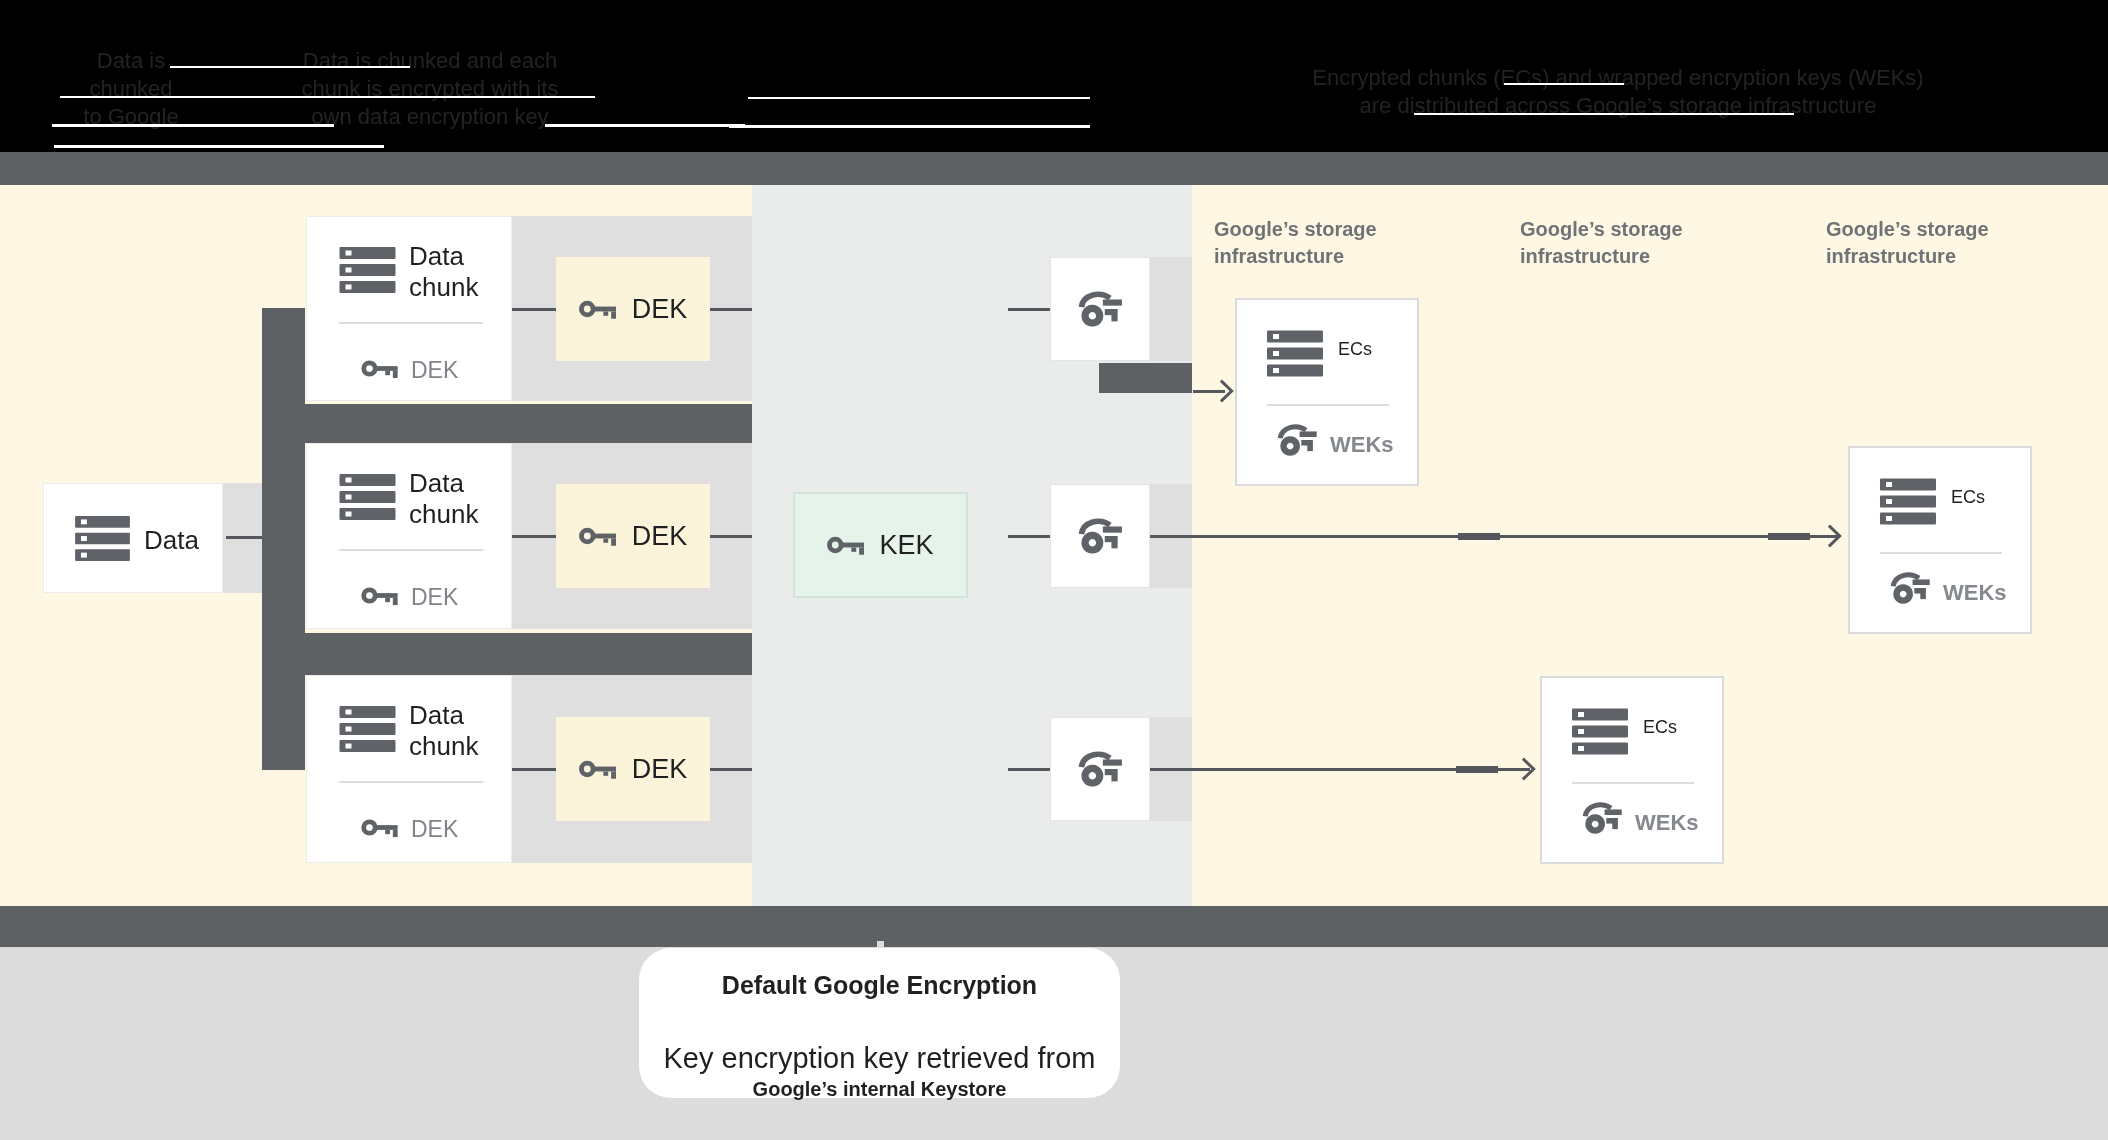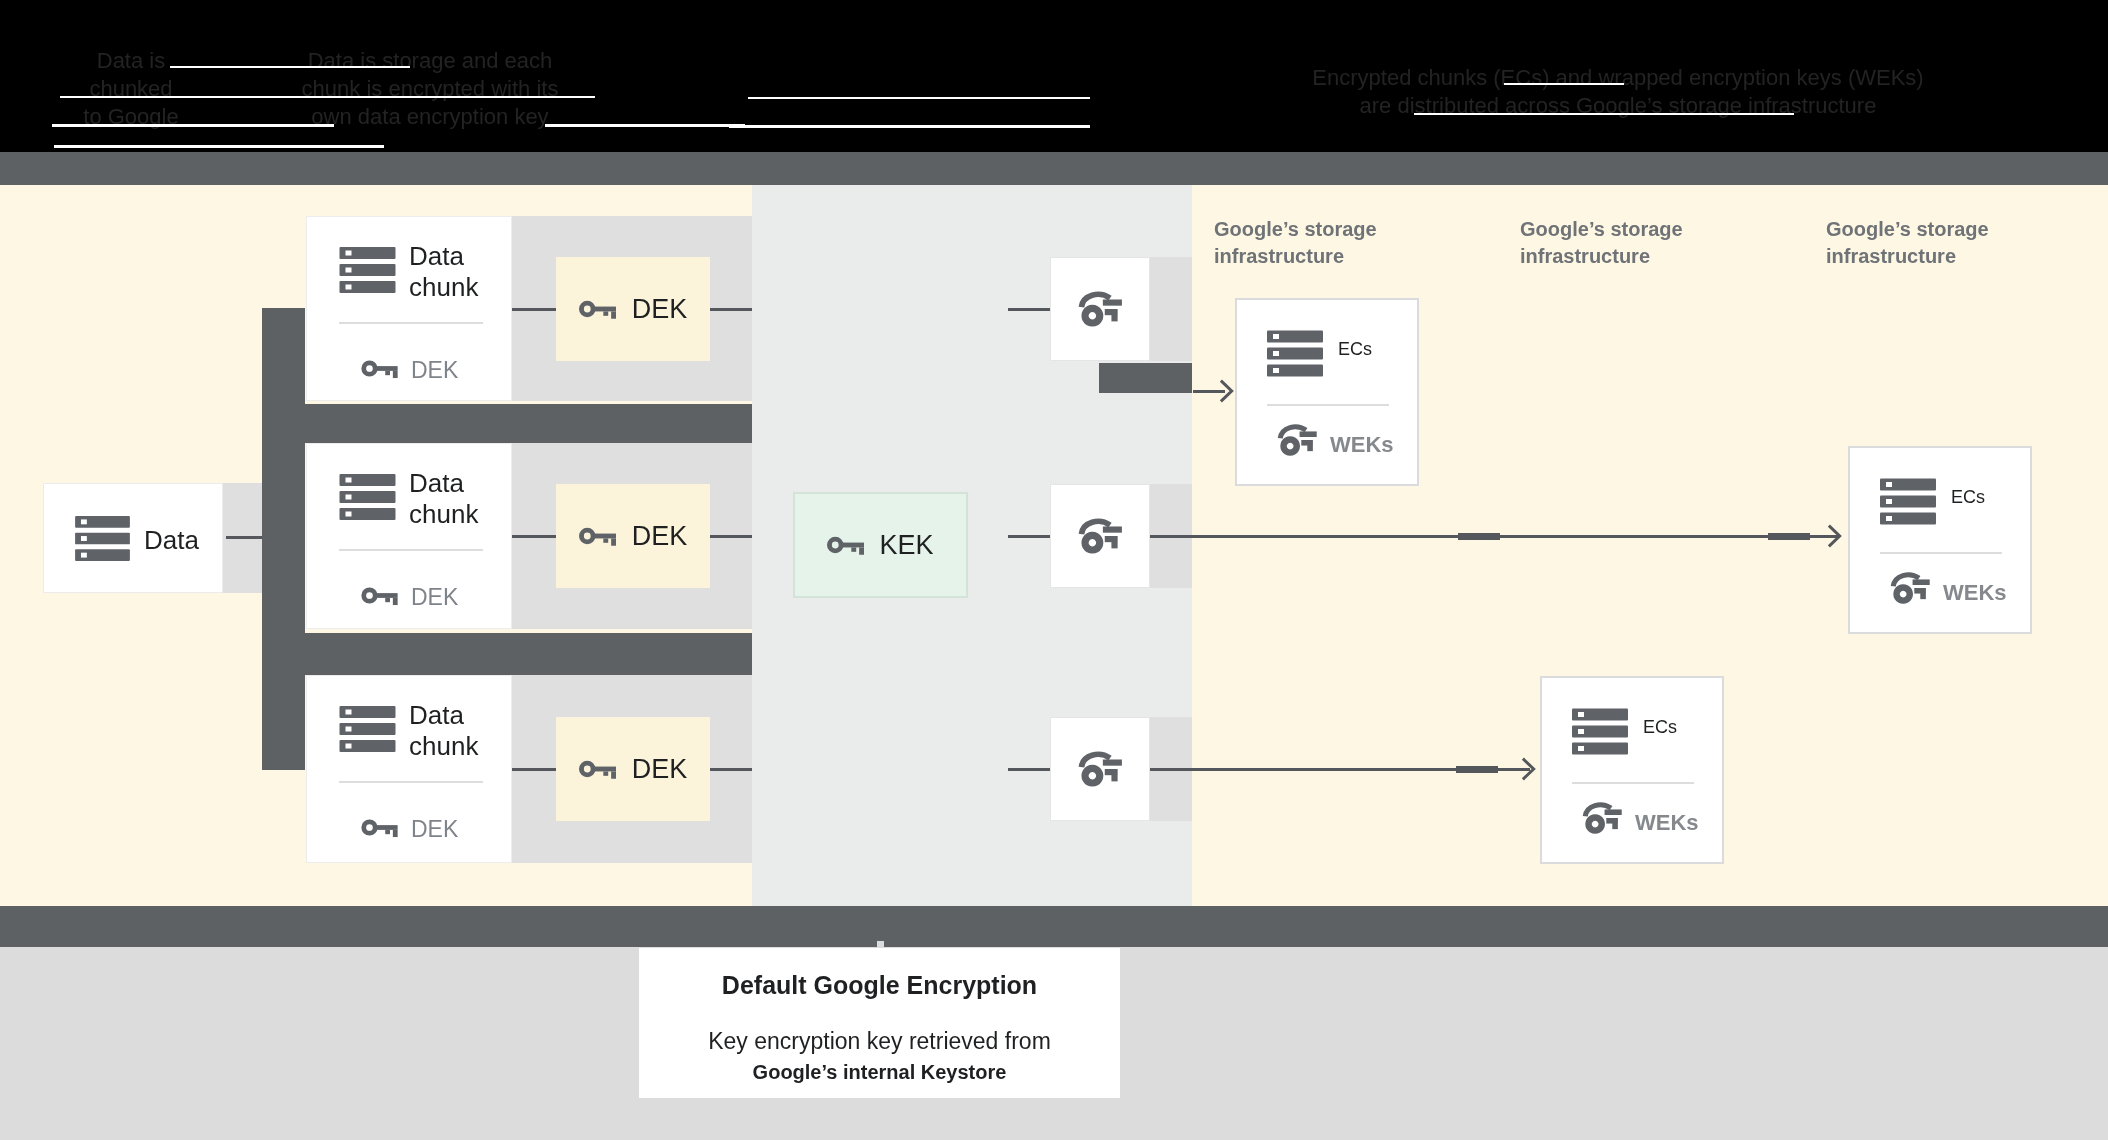--- a/index.html
+++ b/index.html
@@ -52,23 +52,23 @@
   
   .ecs-box{position:absolute;width:184px;height:188px;background:#fff;border:2px solid var(--ecs-border,#d9dbdd);box-sizing:border-box;}
   .ecs-box .stack-icon{left:30px;top:29px;width:56px;height:49px;}
   .ecs-label{position:absolute;left:101px;top:39px;font-size:18px;color:var(--text-dark,#1f2022);}
   .ecs-divider{position:absolute;left:30px;top:104px;width:122px;height:2px;background:#ddd;}
   .weks-icon{position:absolute;left:38px;top:122px;width:44px;height:36px;color:var(--icon-gray,#5f6368);}
   .weks-label{position:absolute;left:93px;top:132px;font-size:22px;color:var(--weks-gray,#85898d);font-weight:bold;}
   
   .notch{position:absolute;left:877px;top:941px;width:7px;height:6px;background:var(--footer-bg,#dcdcdc);}
   .caption-box{position:absolute;left:639px;top:948px;width:481px;height:150px;background:#fff;
-               text-align:center;color:var(--text-dark,#1f2022);}
+               text-align:center;color:var(--text-dark,#1f2022);border-radius:32px;}
   .caption-title{margin-top:22px;font-size:25px;font-weight:bold;line-height:30px;}
-  .caption-line1{margin-top:26px;font-size:23px;line-height:31px;}
+  .caption-line1{margin-top:43px;font-size:29px;line-height:31px;}
   .caption-line2{font-size:20px;font-weight:bold;line-height:31px;}
   svg{display:block;}
 </style>
 </head>
 <body>
 
 <svg width="0" height="0" style="position:absolute">
   <defs>
     <symbol id="i-stack" viewBox="0 0 56 46">
       <g fill="currentColor">
@@ -103,21 +103,21 @@
 
 <div class="stage">
 
   <div class="header">
     <div class="hcap" style="left:31px;top:47px;width:200px;text-align:center;">
       <div>Data is</div>
       <div>chunked</div>
       <div>to Google</div>
     </div>
     <div class="hcap" style="left:280px;top:47px;width:300px;">
-      <div>Data is storage and each</div>
+      <div>Data is chunked and each</div>
       <div>chunk is encrypted with its</div>
       <div>own data encryption key</div>
     </div>
     <div class="hcap" style="left:1308px;top:64px;width:620px;">
       <div>Encrypted chunks (ECs) and wrapped encryption keys (WEKs)</div>
       <div>are distributed across Google’s storage infrastructure</div>
     </div>
     <div class="artifact" style="left:170px;top:66px;width:240px;height:2px;"></div>
     <div class="artifact" style="left:60px;top:96px;width:535px;height:2px;"></div>
     <div class="artifact" style="left:52px;top:124px;width:282px;height:3px;"></div>

